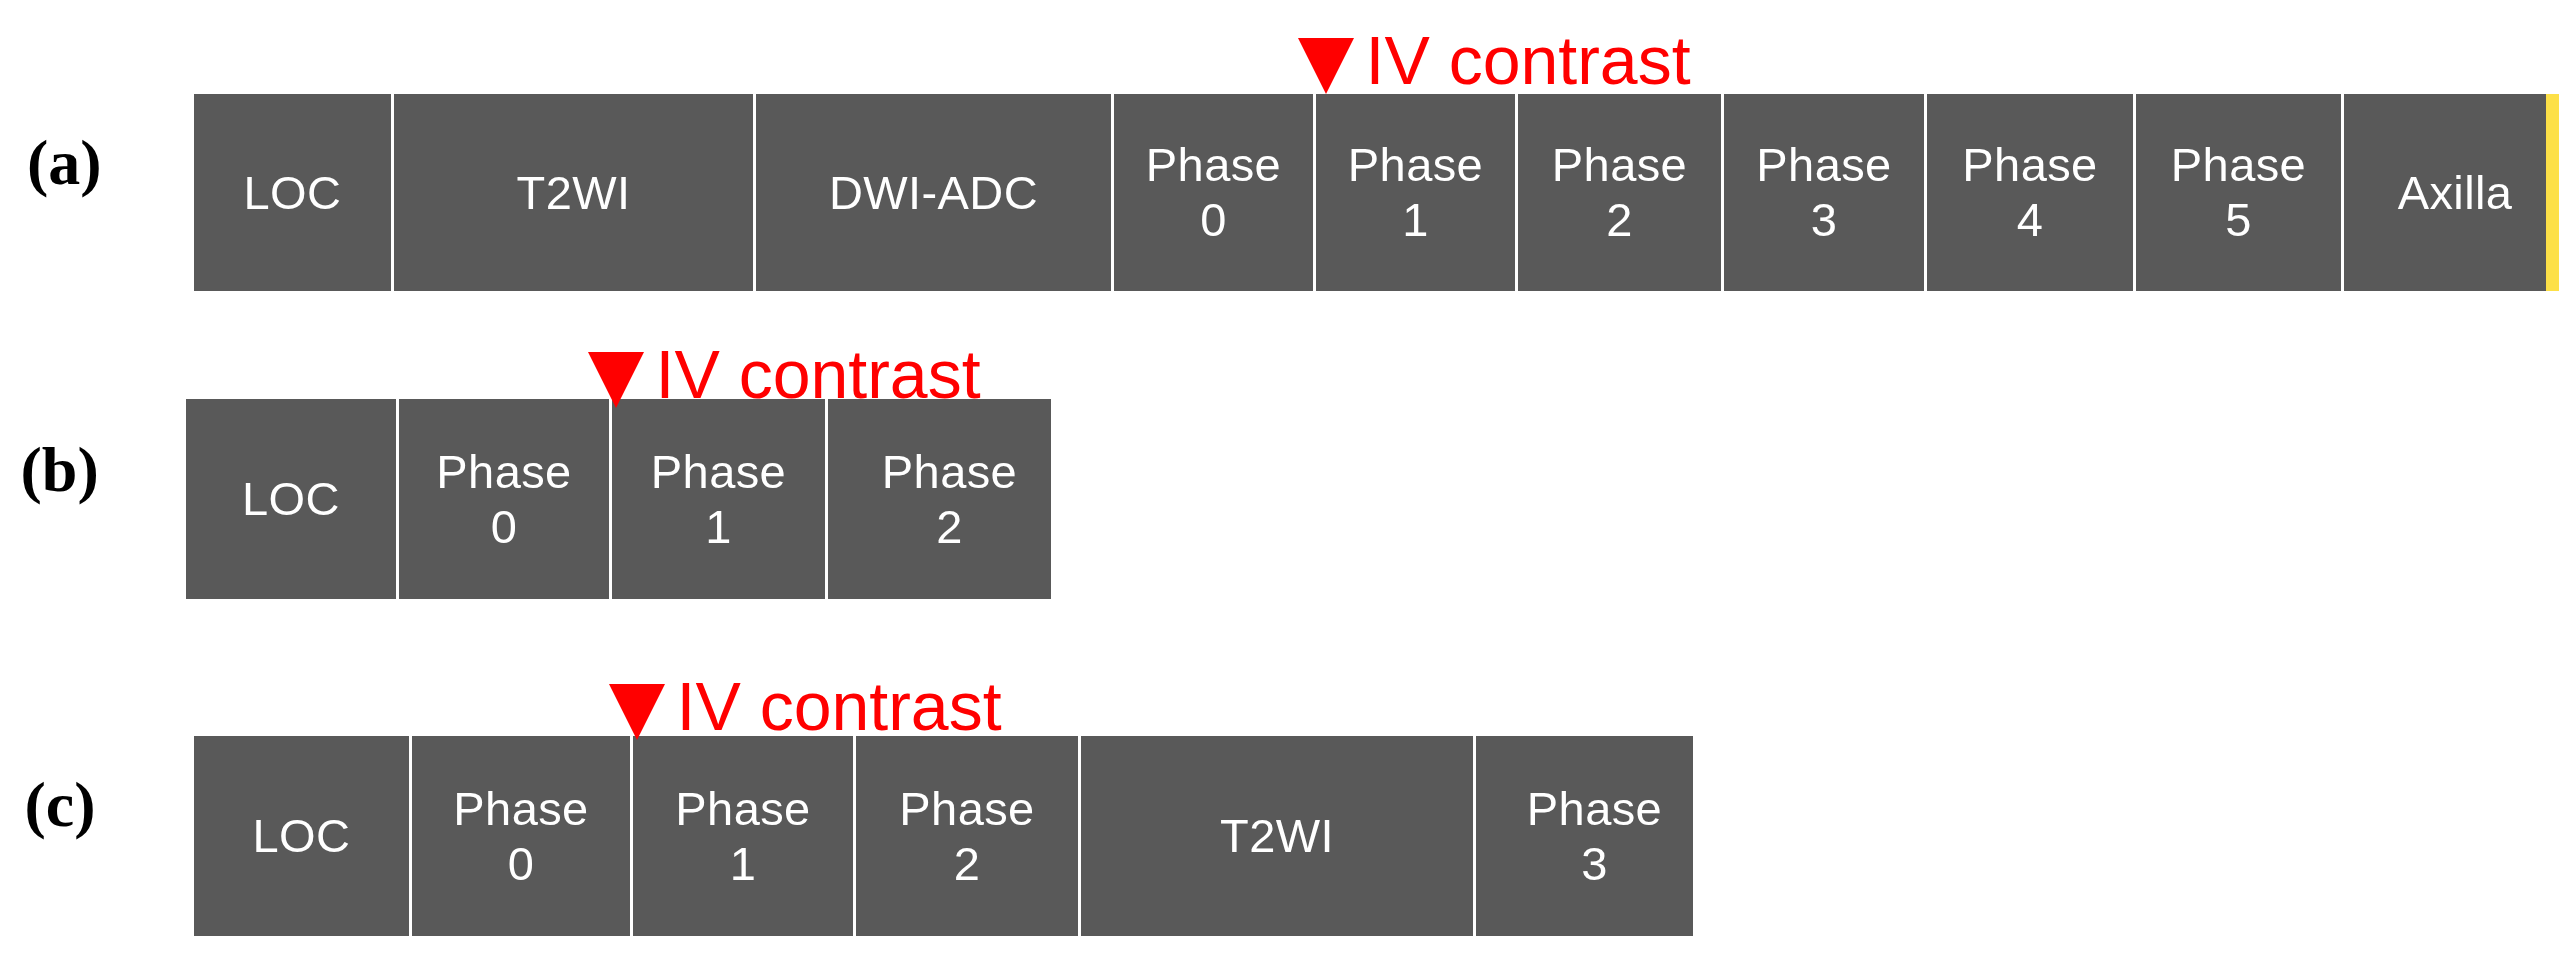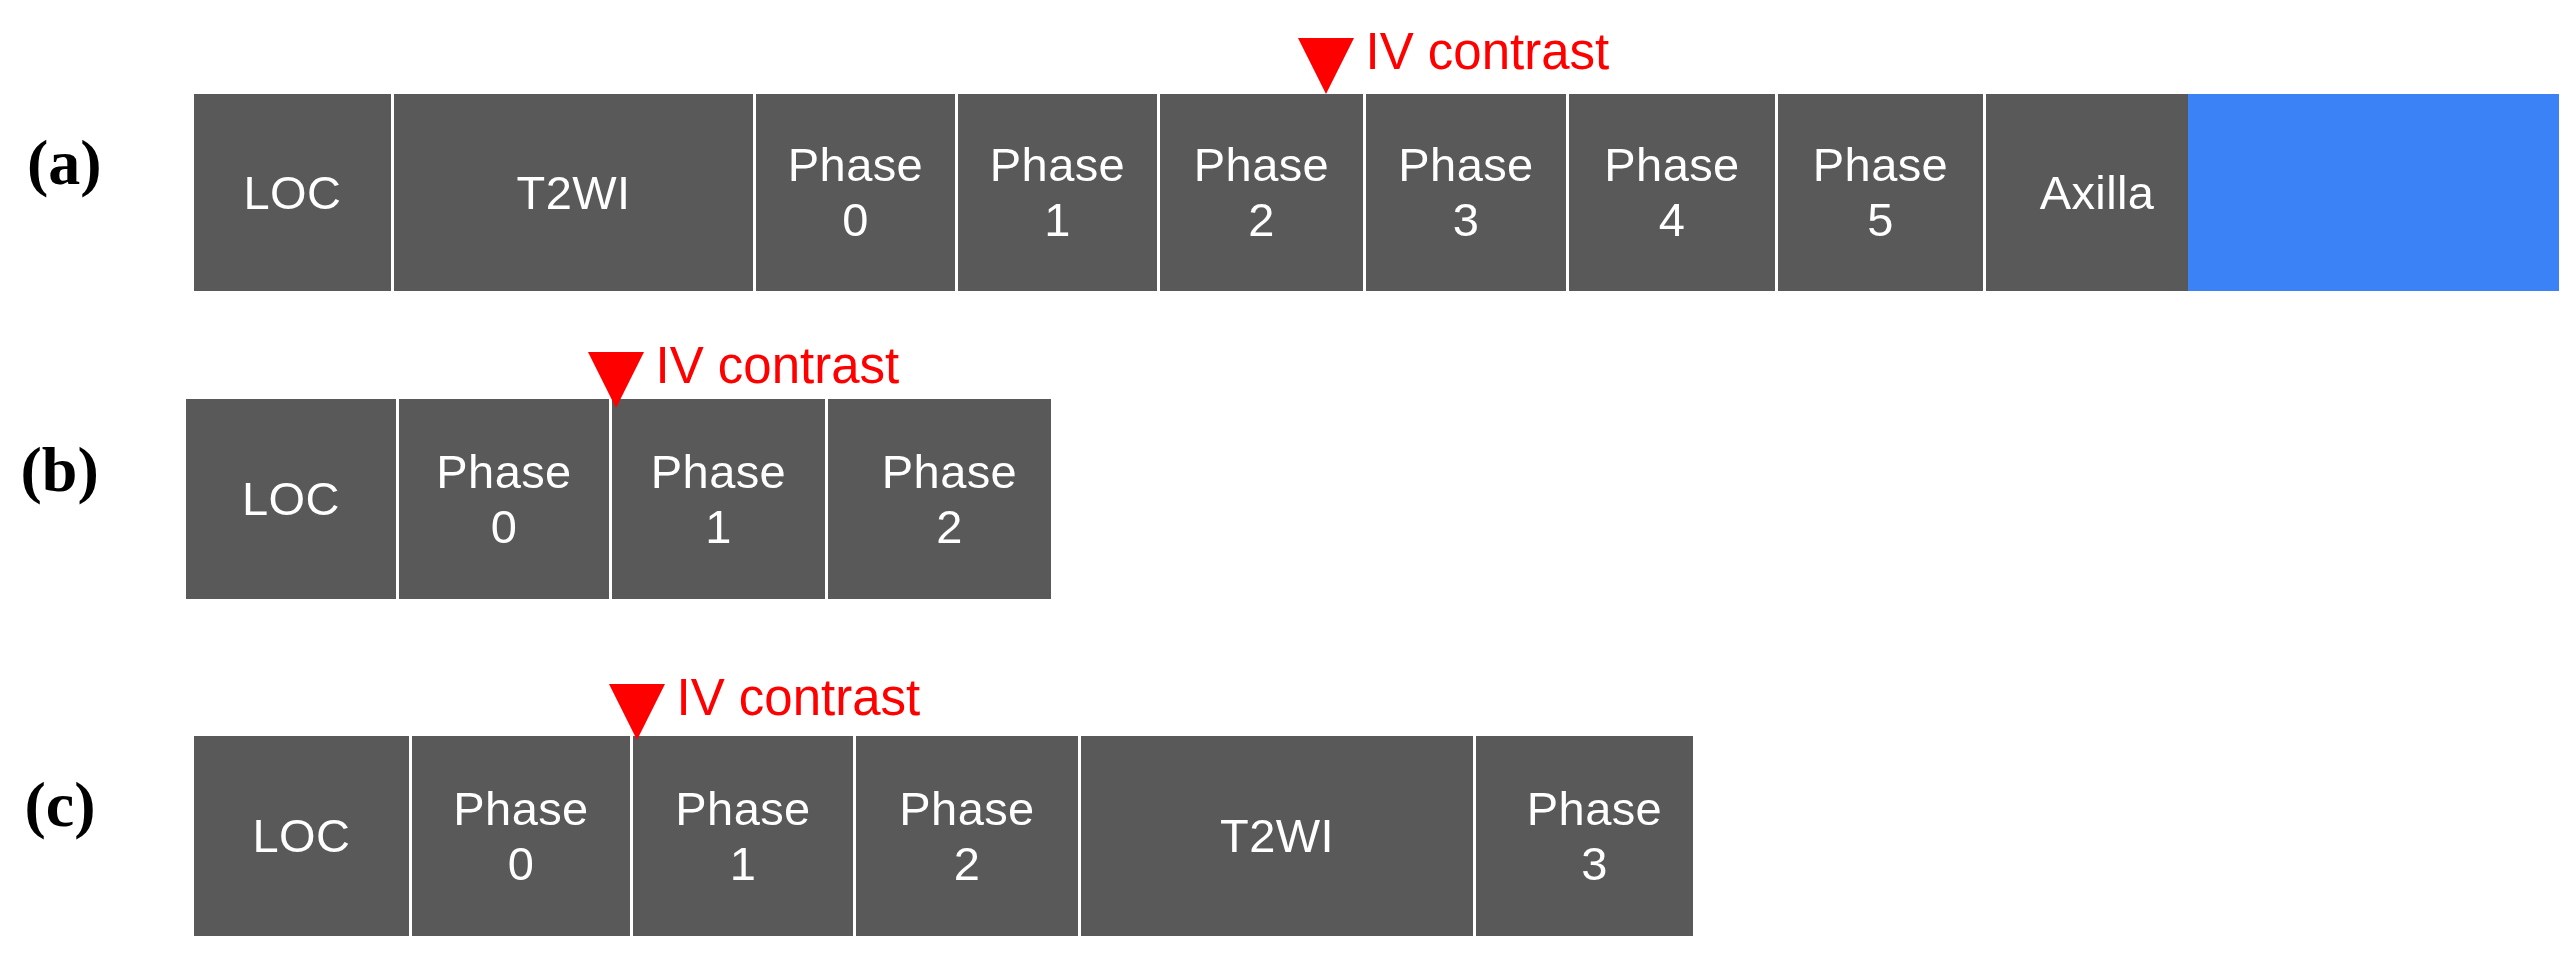--- a/index.html
+++ b/index.html
@@ -29,21 +29,21 @@
     white-space: nowrap;
     letter-spacing: 0px;
   }
 
   
   .sequence-bar {
     position: absolute;
     display: flex;
     flex-direction: row;
     align-items: stretch;
-    background: #3b82f6;
+    background: #fde047;
     box-sizing: border-box;
   }
   .seq-cell {
     position: relative;
     background: #595959;
     color: #ffffff;
     display: flex;
     flex-direction: column;
     align-items: center;
     justify-content: center;
@@ -81,40 +81,43 @@
     width: 0;
     height: 0;
     border-left: 28px solid transparent;
     border-right: 28px solid transparent;
     border-top: 56px solid #FF0000;
     flex: 0 0 auto;
   }
   .iv-label {
     color: #FF0000;
     font-family: "Liberation Sans", sans-serif;
-    font-size: 51px;
+    font-size: 68px;
     line-height: 0.95;
     margin-left: 11.5px;
     margin-top: -9.8px;
     font-weight: 400;
     letter-spacing: 0px;
   }
 </style>
 </head>
 <body>
 
 <div id="canvas">
     <div class="panel-label" style="left: 27px; top: 131px;">(a)</div>
     <div class="sequence-bar" style="left: 194px; top: 94px; width: 2365px; height: 197px;">
       <div class="seq-cell" style="width: 200px; flex: 0 0 200px;">
         <span class="cell-line1">LOC</span>
       </div>
       <div class="seq-cell" style="width: 362px; flex: 0 0 362px;">
         <span class="cell-line1">T2WI</span>
       </div>
+      <div class="seq-cell" style="width: 358px; flex: 0 0 358px;">
+        <span class="cell-line1">DWI-ADC</span>
+      </div>
       <div class="seq-cell two-line" style="width: 202px; flex: 0 0 202px;">
         <span class="cell-line1">Phase</span>
         <span class="cell-line2">0</span>
       </div>
       <div class="seq-cell two-line" style="width: 202px; flex: 0 0 202px;">
         <span class="cell-line1">Phase</span>
         <span class="cell-line2">1</span>
       </div>
       <div class="seq-cell two-line" style="width: 206px; flex: 0 0 206px;">
         <span class="cell-line1">Phase</span>

